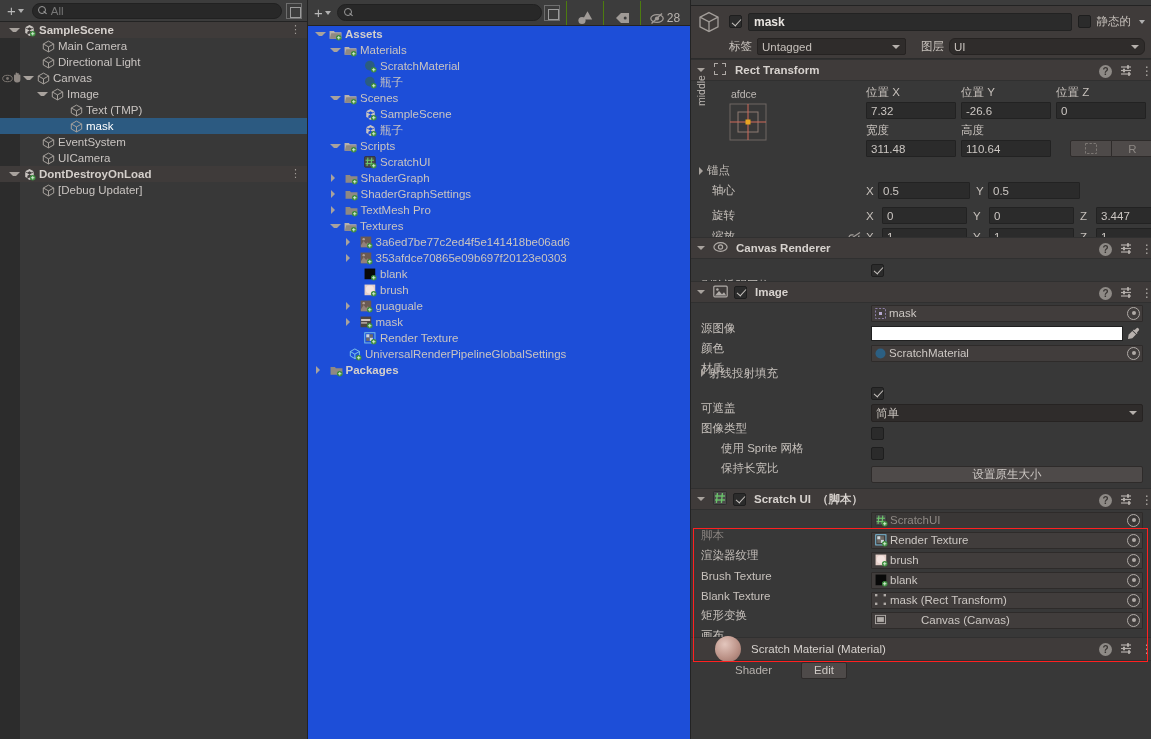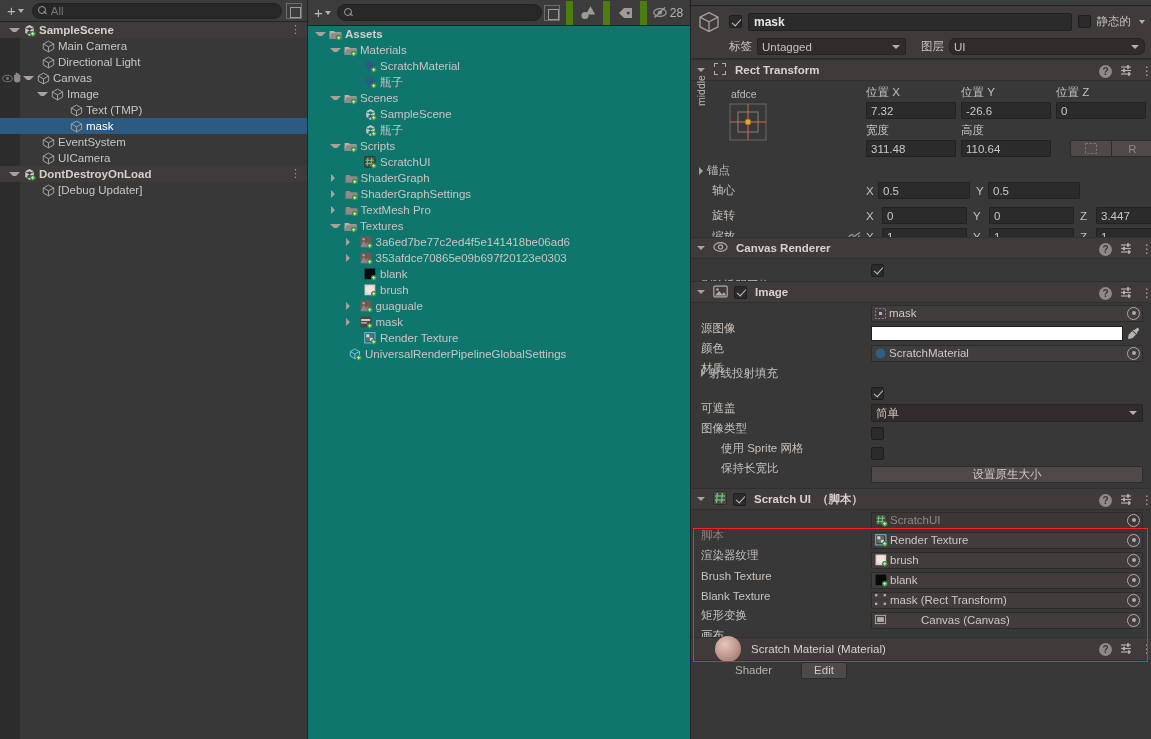--- a/index.html
+++ b/index.html
@@ -51,23 +51,23 @@
   
   svg.cube { display:block; }
 
   
   .project { width:383px; height:739px; background:#383838; position:relative; border-left:1px solid #232323;}
   .proj-toolbar { height:26px; background:#3c3c3c; display:flex; align-items:center; padding:0 2px; border-bottom:1px solid #232323;}
   .proj-search {
     flex:1; height:17px; background:#282828; border:1px solid #212121; border-radius:9px;
     display:flex; align-items:center; padding:0 5px; margin:0 2px;
   }
-  .tb-seg { width:37px; height:24px; border-left:7px solid #4d7c0f; display:flex; align-items:center; justify-content:center; }
+  .tb-seg { width:37px; height:24px; border-left:1px solid #4d7c0f; display:flex; align-items:flex-end; justify-content:center; }
   .tb-seg.count { width:48px; gap:2px; }
-  .proj-body { position:absolute; top:26px; left:0; right:0; bottom:0; background:#0f766e; }
+  .proj-body { position:absolute; top:26px; left:0; right:0; bottom:0; background:#1d4ed8; }
   .prow { height:16px; display:flex; align-items:center; white-space:nowrap; }
   .prow .lbl { color:#c9c4c1; font-size:11.5px; }
   .prow.bold .lbl { font-weight:bold; color:#d4cfcb; }
 
   
   .inspector { width:461px; height:739px; background:#383838; position:relative; border-left:1px solid #232323; overflow:hidden;}
   .insp-tabbar { height:6px; background:#3c3c3c; border-bottom:1px solid #232323;}
   .insp-head { height:53px; background:#3f3b3a; padding:6px 6px 0 6px; border-bottom:1px solid #2c2c2c;}
   .ih-r1 { display:flex; align-items:center; gap:6px; height:19px;}
   .goicon { width:26px; height:26px; position:relative; flex:0 0 26px; margin-top:2px;}
@@ -560,20 +560,31 @@
             <span class="tw none"></span>
             <span class="ico"><svg width="13" height="13" viewBox="0 0 14 14">
                 <path d="M6.3 1 L11.2 3.8 L11.2 8.6 L6.3 11.4 L1.4 8.6 L1.4 3.8 Z" fill="none" stroke="#7fc6e6" stroke-width="1.05"></path>
                 <path d="M1.4 3.8 L6.3 6.6 L11.2 3.8" fill="none" stroke="#7fc6e6" stroke-width="1.05"></path>
                 <path d="M6.3 6.6 L6.3 11.4" fill="none" stroke="#7fc6e6" stroke-width="1.05"></path>
                 <circle cx="10.5" cy="10.5" r="3" fill="#3d8b3d"></circle>
                 <rect x="10" y="8.7" width="1" height="3.6" fill="#d8f0d8"></rect>
                 <rect x="8.7" y="10" width="3.6" height="1" fill="#d8f0d8"></rect>
               </svg></span>
             <span class="lbl">UniversalRenderPipelineGlobalSettings</span>
+          </div>
+          <div class="prow bold">
+            <span style="width: 4px; flex: 0 0 4px;"></span>
+            <span class="tw right"></span>
+            <span class="ico"><svg width="13" height="13" viewBox="0 0 14 14">
+                <path d="M0.6 3.2 L0.6 11.6 L13.4 11.6 L13.4 4.6 L6.4 4.6 L5.3 3.2 Z" fill="#8f8982"></path>
+                <circle cx="10.5" cy="10.5" r="3" fill="#3d8b3d"></circle>
+                <rect x="10" y="8.7" width="1" height="3.6" fill="#d8f0d8"></rect>
+                <rect x="8.7" y="10" width="3.6" height="1" fill="#d8f0d8"></rect>
+              </svg></span>
+            <span class="lbl">Packages</span>
           </div>
         </div>
     </div>
   </div>
 
   <div class="inspector">
     <div class="insp-tabbar"></div>
 
     <div class="insp-head">
       <div class="ih-r1">

